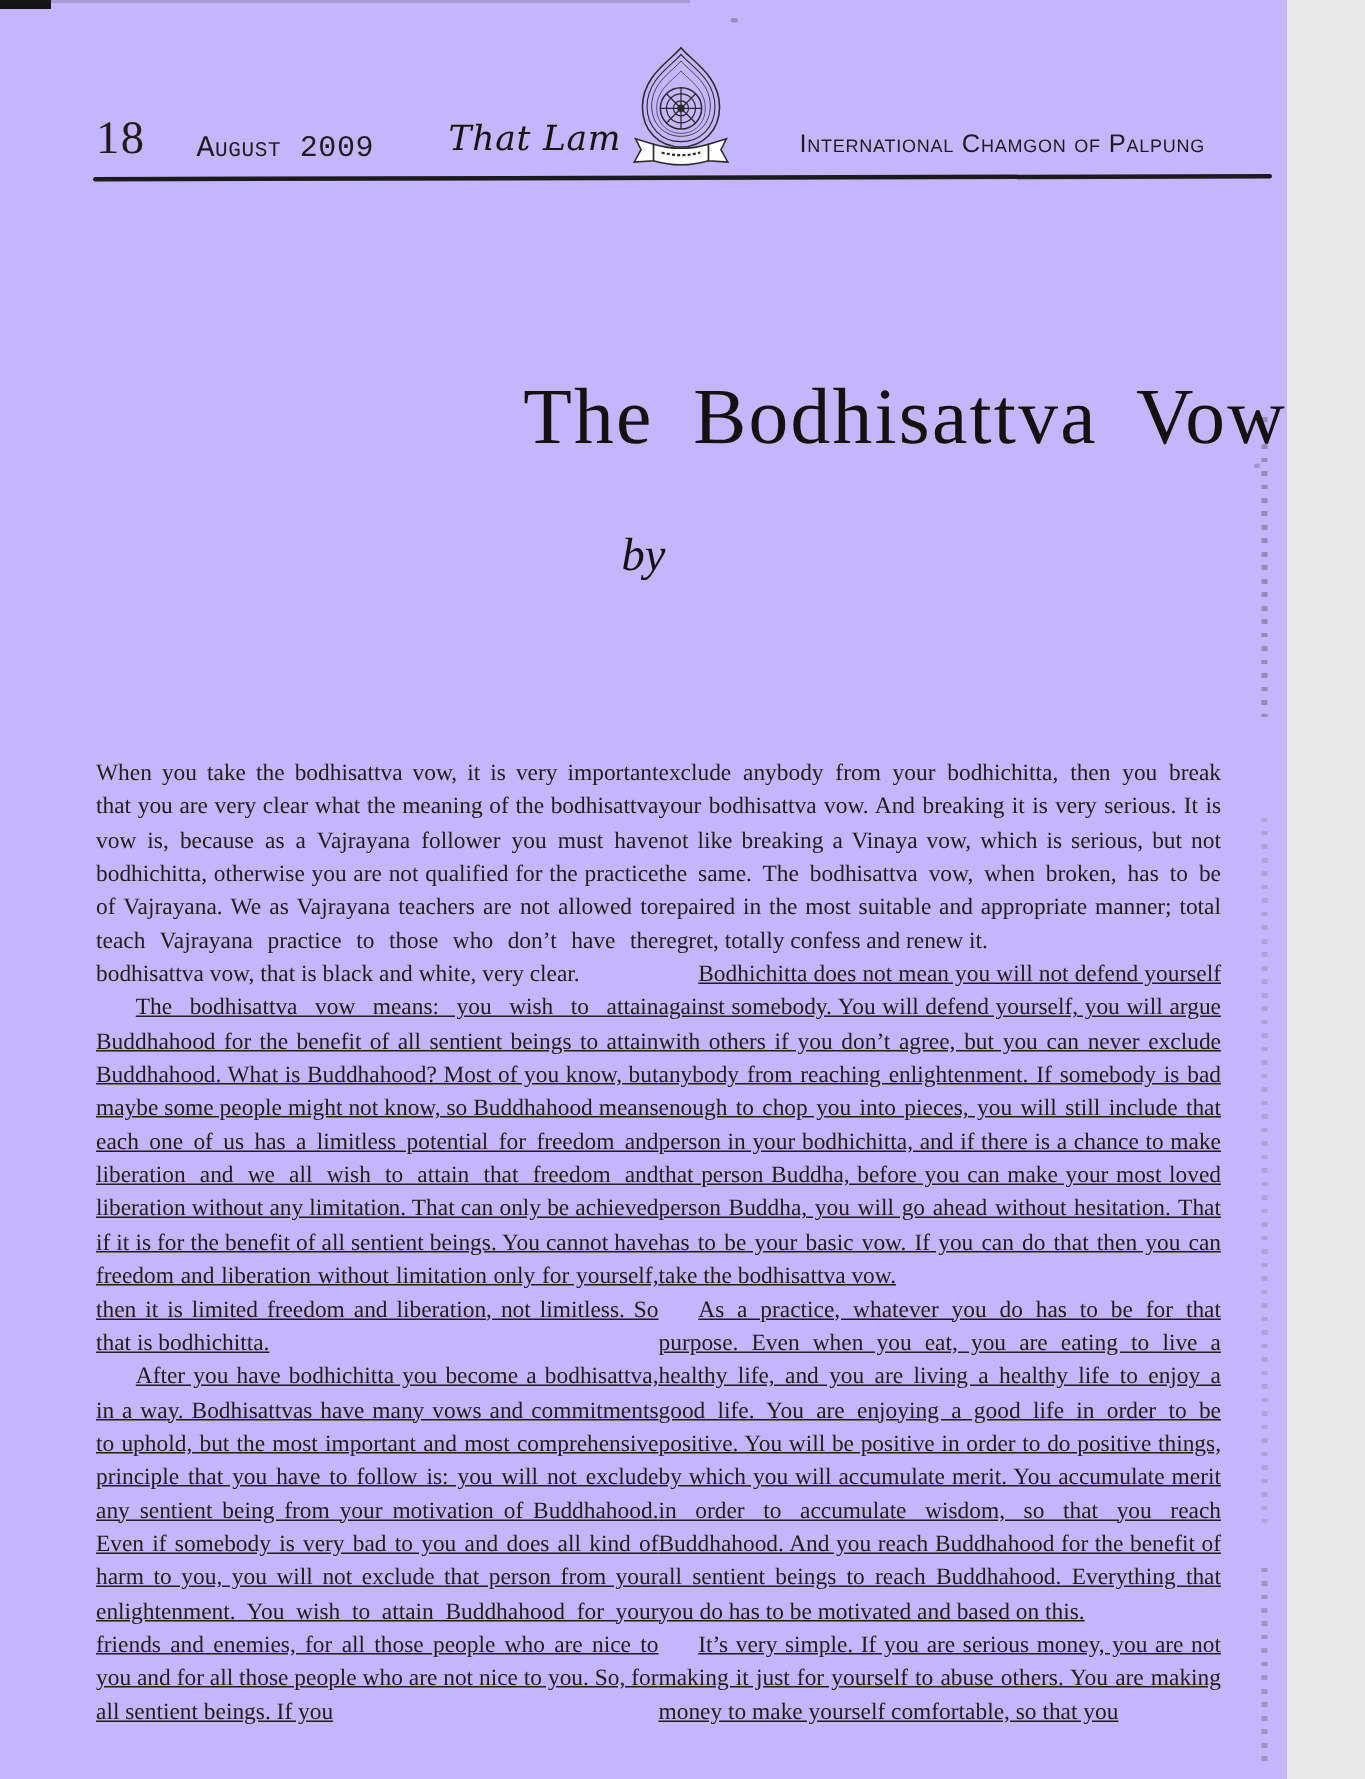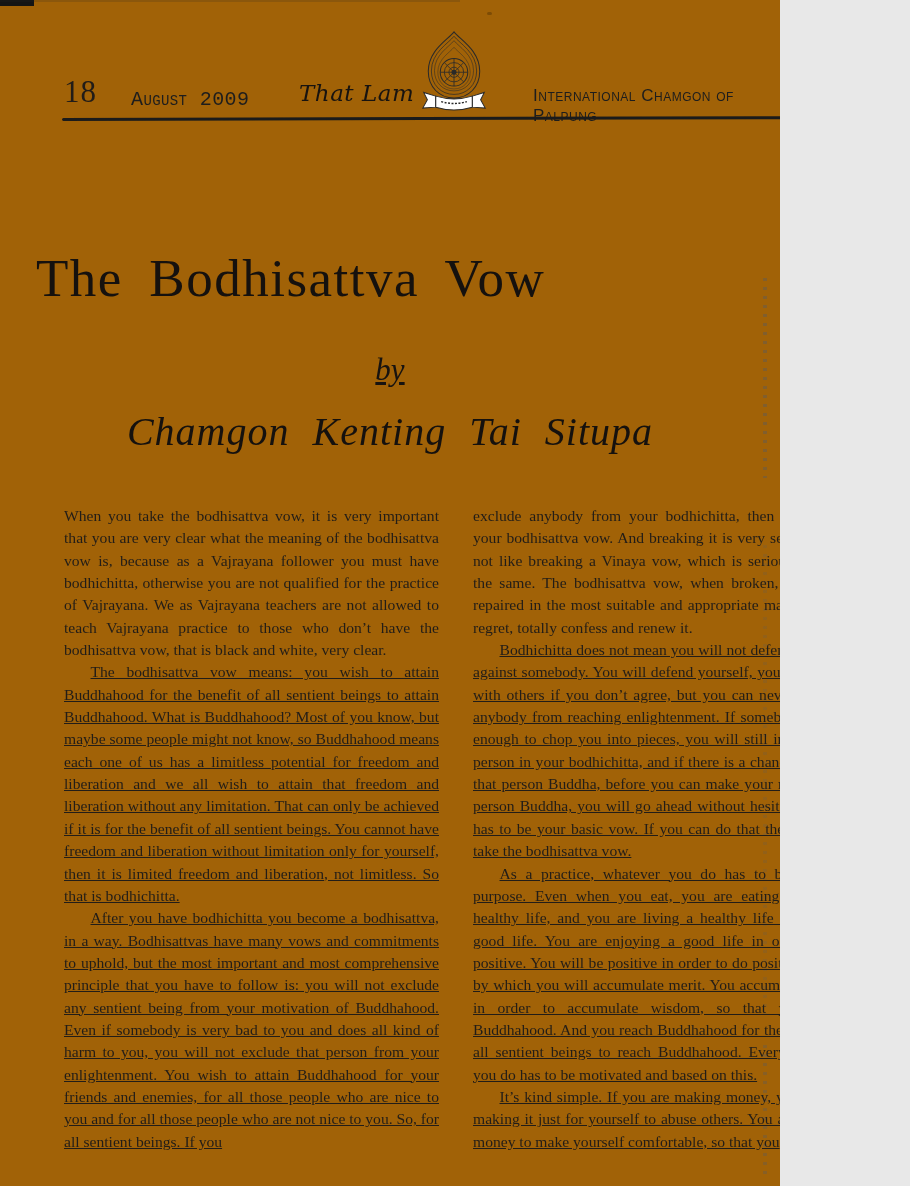--- a/index.html
+++ b/index.html
@@ -1,19 +1,19 @@
 <!DOCTYPE html>
 <html><head>
 <meta charset="utf-8">
 <style>
   html,body{margin:0;padding:0;background:#e8e8e8;}
   .page{
     position:relative;
-    width:780px;height:1186px;
-    background:#a16207;
+    width:858px;height:1186px;
+    background:#c4b5fd;
     overflow:hidden;
     font-family:"Liberation Serif", serif;
     color:#211c18;
   }
   
   .corner-mark{position:absolute;top:0;left:0;width:34px;height:6px;background:#141414;}
   .top-edge{position:absolute;top:0;left:0;width:460px;height:2px;background:rgba(40,40,40,.18);}
   .speck-a{position:absolute;top:12px;left:487px;width:5px;height:3px;background:rgba(0,0,0,.22);border-radius:2px;}
   .speck-b{position:absolute;top:309px;left:836px;width:4px;height:3px;background:rgba(0,0,0,.18);border-radius:2px;}
   .scan-strip{
@@ -45,36 +45,36 @@
     font-family:"Liberation Sans",sans-serif;
     font-variant:small-caps;font-size:17px;letter-spacing:.5px;color:#1d1d1d;
   }
   .header-rule{
     position:absolute;top:117px;left:62px;width:786px;height:3px;
     background:#1b1b1b;transform:rotate(-.15deg);border-radius:2px;
   }
   
   .article-title{
     position:absolute;top:248px;left:0;width:100%;margin:0;
-    text-align:left;font-weight:normal;
-    font-size:53px;letter-spacing:1.5px;word-spacing:.22em;color:#15110e;padding-left:36px;
+    text-align:right;font-weight:normal;
+    font-size:53px;letter-spacing:1.5px;word-spacing:.22em;color:#15110e;
   }
   .byline-prefix{
     position:absolute;top:352px;left:0;width:100%;
-    text-align:center;font-style:italic;font-size:31px;color:#171310;text-decoration:underline;
+    text-align:center;font-style:italic;font-size:31px;color:#171310;
   }
   .article-author{
     position:absolute;top:408px;left:0;width:100%;
     text-align:center;font-style:italic;
     font-size:40px;letter-spacing:1px;word-spacing:.3em;color:#15110e;
   }
   
   .columns{
     position:absolute;top:505px;left:64px;width:784px;height:672px;
-    display:flex;gap:34px;overflow:hidden;
+    display:flex;overflow:hidden;
   }
   .col{
     width:375px;
     font-size:15.6px;line-height:22.35px;
     text-align:justify;
     color:#221d18;
   }
   .col p{margin:0;}
   .col p.indent{text-indent:1.7em;text-decoration:underline;}
 </style>
@@ -123,29 +123,28 @@
       </svg>
     </span>
 
     <span class="journal-subtitle">International Chamgon of Palpung</span>
   </header>
 
   <div class="header-rule"></div>
 
   <h1 class="article-title">The Bodhisattva Vow</h1>
   <div class="byline-prefix">by</div>
-  <div class="article-author">Chamgon Kenting Tai Situpa</div>
 
   <main class="columns">
     <div class="col">
       <p>When you take the bodhisattva vow, it is very important that you are very clear what the meaning of the bodhisattva vow is, because as a Vajrayana follower you must have bodhichitta, otherwise you are not qualified for the practice of Vajrayana. We as Vajrayana teachers are not allowed to teach Vajrayana practice to those who don’t have the bodhisattva vow, that is black and white, very clear.</p>
       <p class="indent">The bodhisattva vow means: you wish to attain Buddhahood for the benefit of all sentient beings to attain Buddhahood. What is Buddhahood? Most of you know, but maybe some people might not know, so Buddhahood means each one of us has a limitless potential for freedom and liberation and we all wish to attain that freedom and liberation without any limitation. That can only be achieved if it is for the benefit of all sentient beings. You cannot have freedom and liberation without limitation only for yourself, then it is limited freedom and liberation, not limitless. So that is bodhichitta.</p>
       <p class="indent">After you have bodhichitta you become a bodhisattva, in a way. Bodhisattvas have many vows and commitments to uphold, but the most important and most comprehensive principle that you have to follow is: you will not exclude any sentient being from your motivation of Buddhahood. Even if somebody is very bad to you and does all kind of harm to you, you will not exclude that person from your enlightenment. You wish to attain Buddhahood for your friends and enemies, for all those people who are nice to you and for all those people who are not nice to you. So, for all sentient beings. If you</p>
     </div>
     <div class="col">
       <p>exclude anybody from your bodhichitta, then you break your bodhisattva vow. And breaking it is very serious. It is not like breaking a Vinaya vow, which is serious, but not the same. The bodhisattva vow, when broken, has to be repaired in the most suitable and appropriate manner; total regret, totally confess and renew it.</p>
       <p class="indent">Bodhichitta does not mean you will not defend yourself against somebody. You will defend yourself, you will argue with others if you don’t agree, but you can never exclude anybody from reaching enlightenment. If somebody is bad enough to chop you into pieces, you will still include that person in your bodhichitta, and if there is a chance to make that person Buddha, before you can make your most loved person Buddha, you will go ahead without hesitation. That has to be your basic vow. If you can do that then you can take the bodhisattva vow.</p>
       <p class="indent">As a practice, whatever you do has to be for that purpose. Even when you eat, you are eating to live a healthy life, and you are living a healthy life to enjoy a good life. You are enjoying a good life in order to be positive. You will be positive in order to do positive things, by which you will accumulate merit. You accumulate merit in order to accumulate wisdom, so that you reach Buddhahood. And you reach Buddhahood for the benefit of all sentient beings to reach Buddhahood. Everything that you do has to be motivated and based on this.</p>
-      <p class="indent">It’s kind simple. If you are making money, you are not making it just for yourself to abuse others. You are making money to make yourself comfortable, so that you</p>
+      <p class="indent">It’s very simple. If you are serious money, you are not making it just for yourself to abuse others. You are making money to make yourself comfortable, so that you</p>
     </div>
   </main>
 
 </div>
 
 </body></html>

